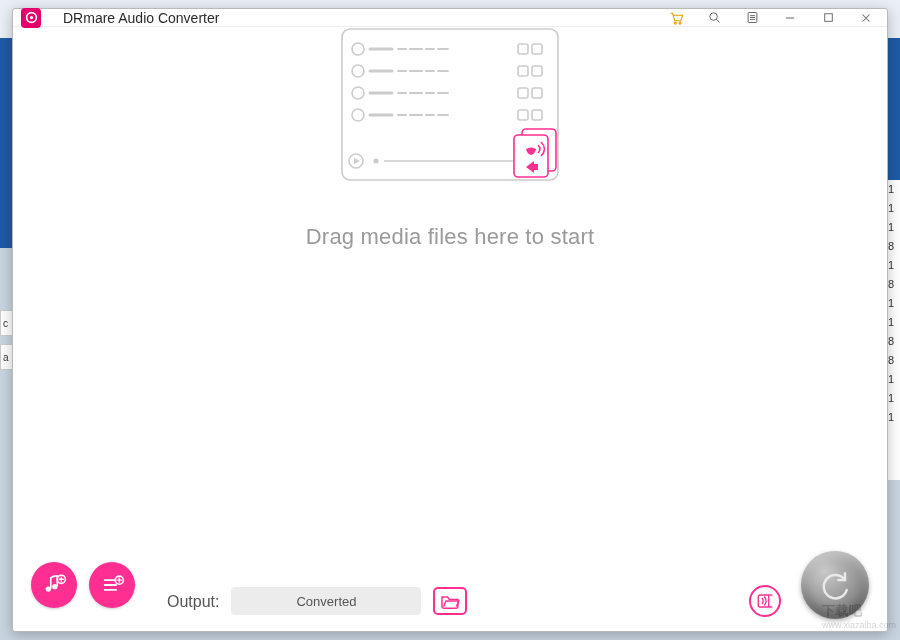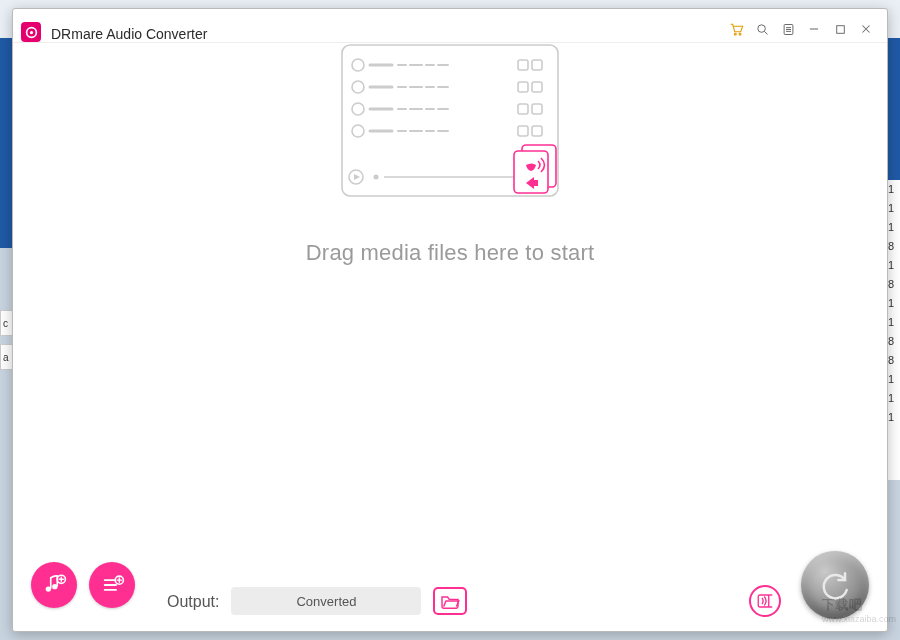--- a/index.html
+++ b/index.html
@@ -21,24 +21,25 @@
     width: 876px; height: 624px;
     background: #ffffff;
     border: 1px solid #b9b9b9;
     border-radius: 3px;
     box-shadow: 0 3px 14px rgba(0,0,0,.25);
     display: flex; flex-direction: column;
   }
 
   
   .titlebar {
-    height: 34px;
-    display: flex; align-items: flex-end;
+    height: 18px;
+    display: flex; align-items: center;
     padding: 0 8px 0 8px;
     border-bottom: 1px solid #eee;
+    gap: 12px;
   }
   .app-logo {
     width: 20px; height: 20px; border-radius: 4px;
     background: #e6006f;
     display:flex;align-items:center;justify-content:center;
     margin-right: 10px;
   }
   .app-logo svg { display:block; }
   .app-title { font-size: 14px; color: #2b2b2b; }
   .titlebar-spacer { flex: 1; }
@@ -96,21 +97,21 @@
   }
   .convert-btn{
     width:68px;height:68px;border-radius:50%;
     background: radial-gradient(circle at 35% 30%, #c9c9c9, #8d8d8d 60%, #6e6e6e);
     box-shadow: inset 0 4px 10px rgba(255,255,255,.45), inset 0 -6px 12px rgba(0,0,0,.35), 0 2px 5px rgba(0,0,0,.3);
     display:flex;align-items:center;justify-content:center;cursor:pointer;
     margin-left:8px;
     align-self:center;
   }
   .watermark{
-    position:absolute; right:4px; bottom:16px;
+    position:absolute; right:4px; bottom:10px;
     font-size:13px;color:rgba(0,0,0,.22);font-weight:600;letter-spacing:.5px;
     font-family: "Microsoft YaHei","Segoe UI",sans-serif;
     pointer-events:none;
   }
   .watermark small{display:block;font-size:9px;font-weight:400;letter-spacing:0;color:rgba(0,0,0,.18);text-align:center;}
 </style>
 </head>
 <body>
 
 <div class="bg-top"></div>

